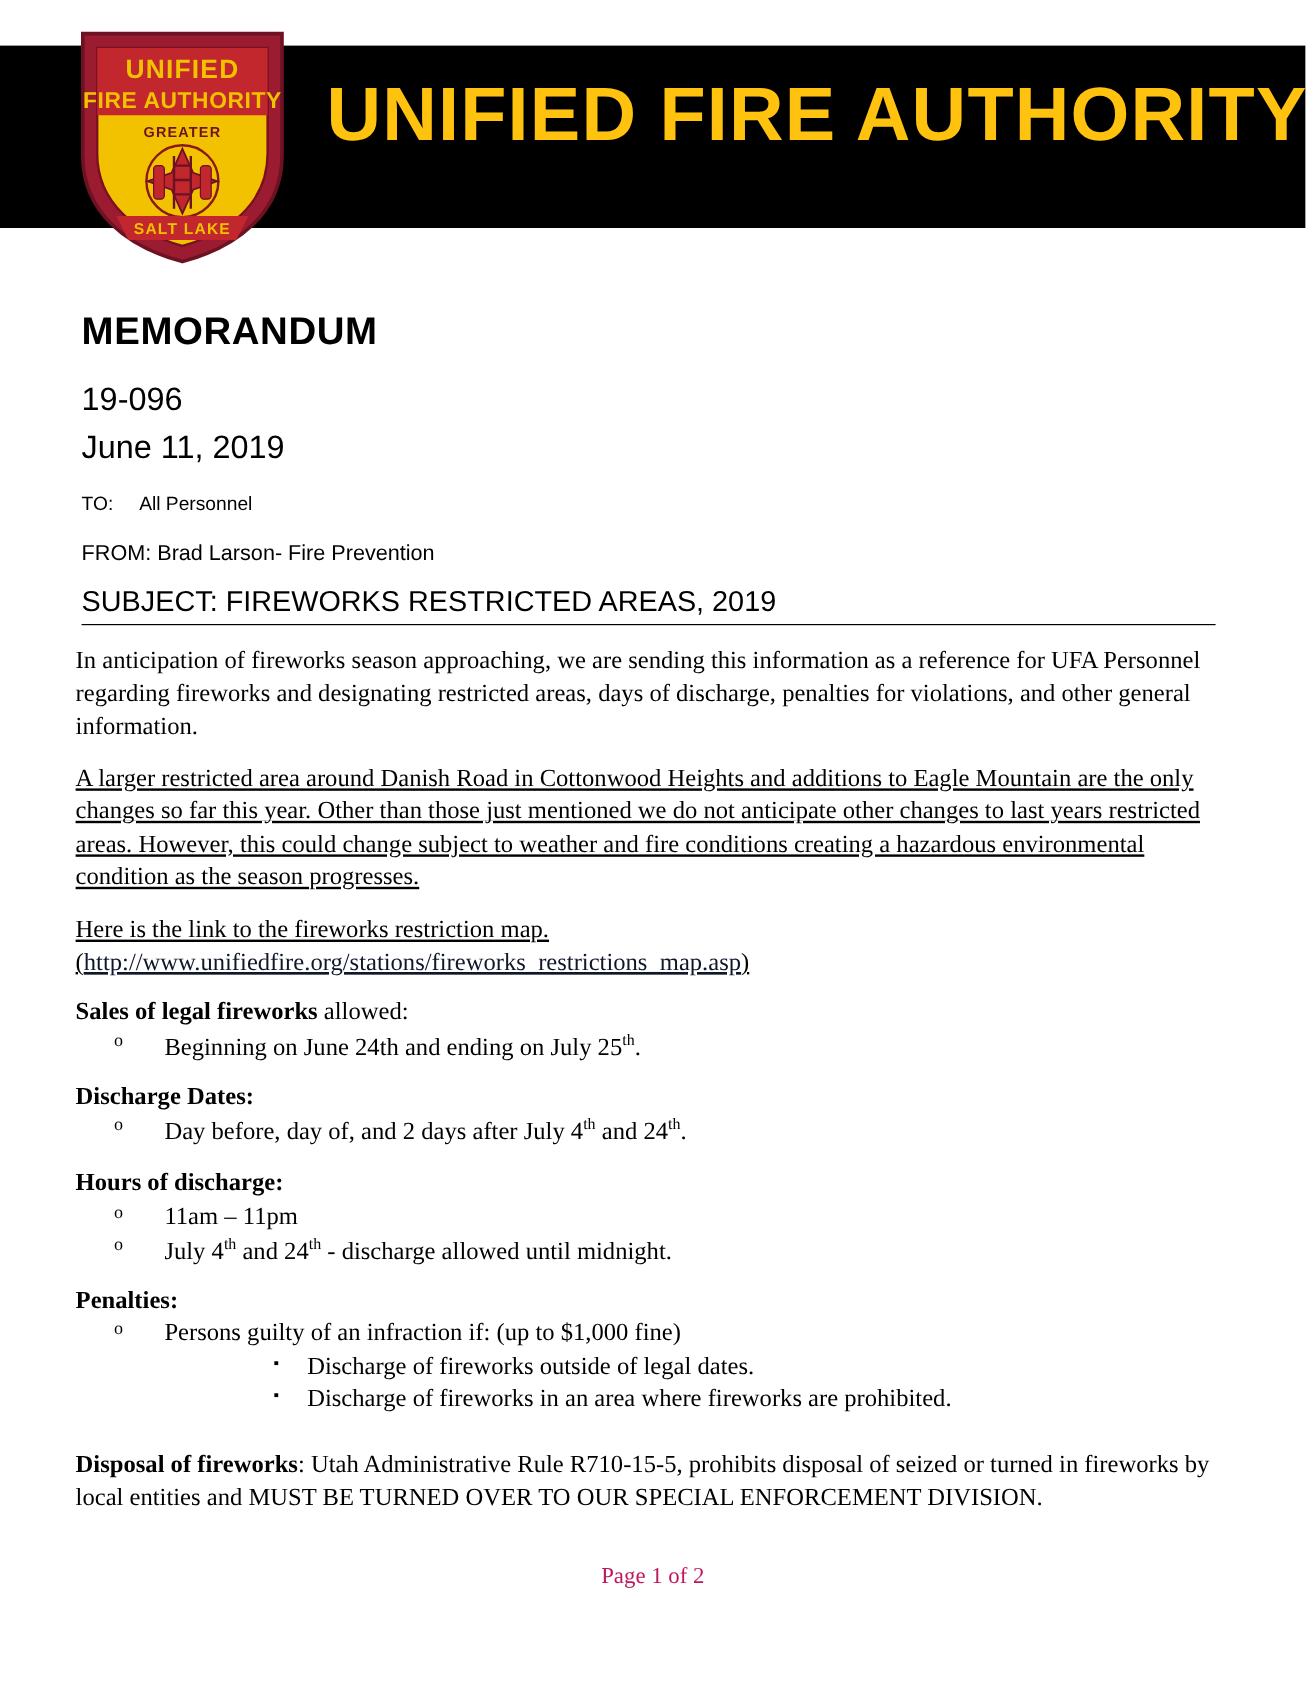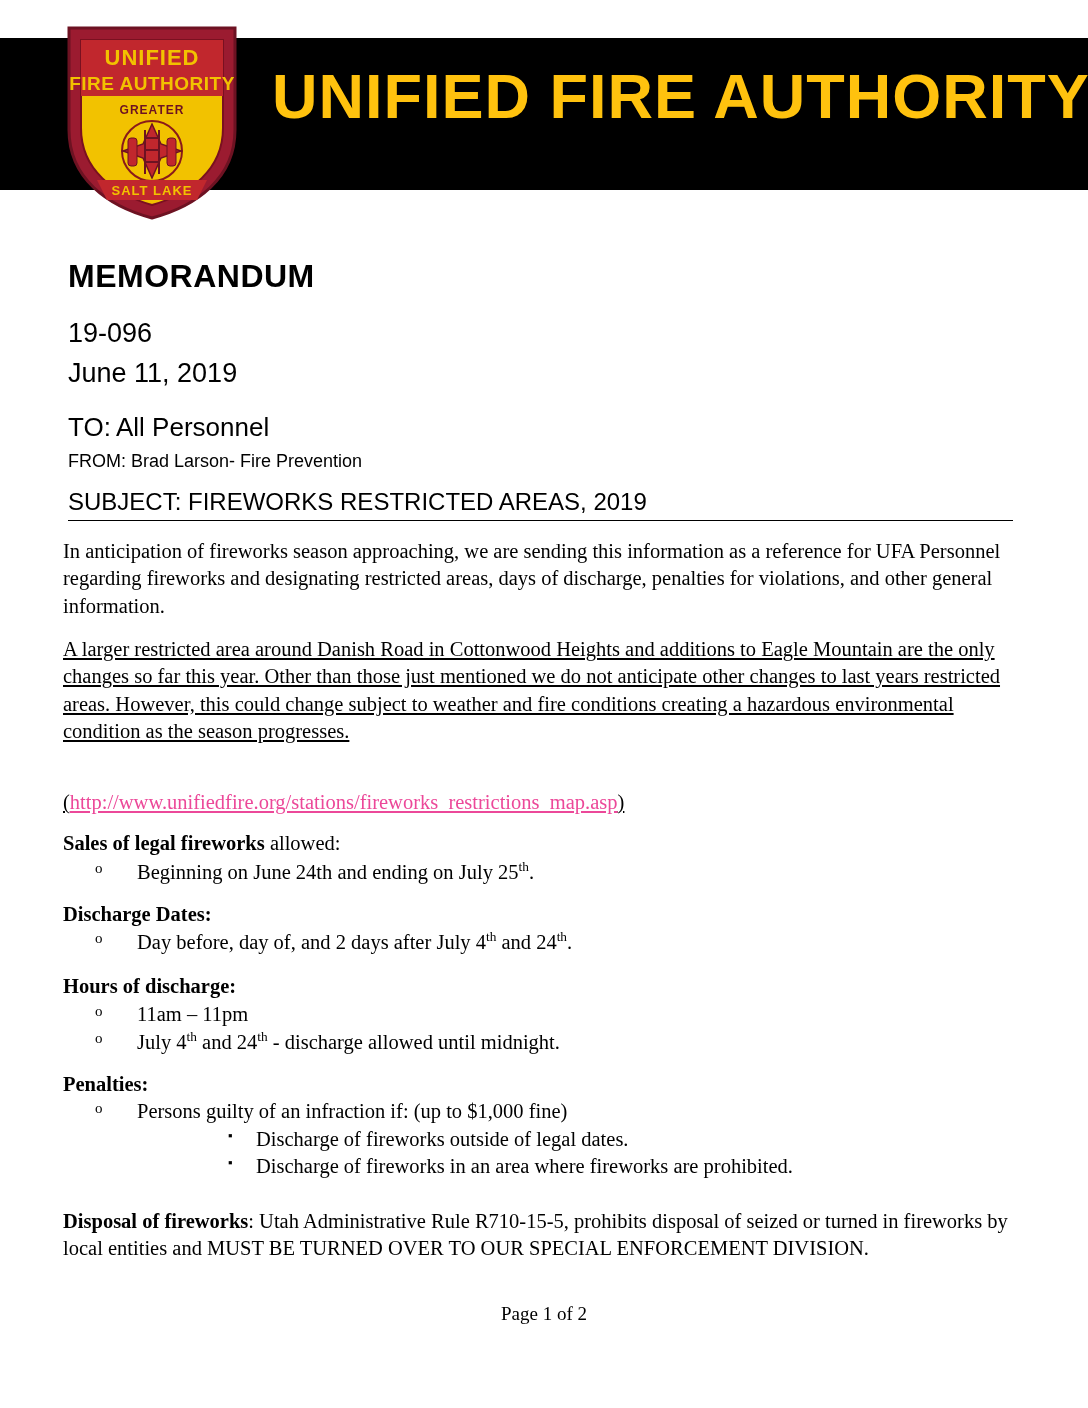--- a/index.html
+++ b/index.html
@@ -72,21 +72,21 @@
     left: 68px;
     top: 358px;
     font-family: "Liberation Sans", sans-serif;
     font-size: 27px;
   }
   .memo-to {
     position: absolute;
     left: 68px;
     top: 412px;
     font-family: "Liberation Sans", sans-serif;
-    font-size: 26px;
+    font-size: 16px;
   }
   .memo-to .lbl { display: inline-block; width: 48px; }
   .memo-from {
     position: absolute;
     left: 68px;
     top: 451px;
     font-family: "Liberation Sans", sans-serif;
     font-size: 18px;
   }
   .memo-subject {
@@ -104,21 +104,21 @@
     position: absolute;
     left: 63px;
     width: 955px;
     font-size: 20.5px;
     line-height: 1.33;
     text-align: left;
   }
   .p1 { top: 538px; }
   .p2 { top: 636px; text-decoration: underline; }
   .p3 { top: 762px; text-decoration: underline; }
-  .p3 a { color: #ec4899; text-decoration: underline; }
+  .p3 a { color: #0f172a; text-decoration: underline; }
 
   .sec-head {
     position: absolute;
     left: 63px;
     font-weight: bold;
     font-size: 20.5px;
   }
   .sec-head .norm { font-weight: normal; }
 
   .bullet-o {
@@ -176,21 +176,21 @@
   }
   .p-disposal b { font-weight: bold; }
 
   .footer {
     position: absolute;
     left: 0;
     top: 1303px;
     width: 1088px;
     text-align: center;
     font-size: 19px;
-    color: #000000;
+    color: #be185d;
   }
 </style>
 </head>
 <body>
 
 <div class="header-band"></div>
 <div class="header-title">UNIFIED FIRE AUTHORITY</div>
 
 <div class="logo">
   <svg width="190" height="205" viewBox="0 0 190 205" xmlns="http://www.w3.org/2000/svg">
@@ -233,21 +233,21 @@
 </div>
 <div class="memo-subject">
   <span>SUBJECT:</span>
   <span>FIREWORKS RESTRICTED AREAS, 2019</span>
 </div>
 
 <div class="para p1">In anticipation of fireworks season approaching, we are sending this information as a reference for UFA Personnel regarding fireworks and designating restricted areas, days of discharge, penalties for violations, and other general information.</div>
 <div class="para p2">A larger restricted area around Danish Road in Cottonwood Heights and additions to Eagle Mountain are the only changes so far this year.  Other than those just mentioned we do not anticipate other changes to last years restricted areas.  However, this could change subject to weather and fire conditions creating a hazardous environmental condition as the season progresses.</div>
 
 <div class="para p3">
-  <br>
+  <span>Here is the link to the fireworks restriction map.</span><br>
   <span>(</span><a href="#">http://www.unifiedfire.org/stations/fireworks_restrictions_map.asp</a><span>)</span>
 </div>
 
 <div class="sec-head s-sales">
   <span>Sales of legal fireworks</span><span class="norm"> allowed:</span>
 </div>
 <div class="bullet-o b-sales">
   <span class="mark">o</span>
   <span class="txt"><span>Beginning on June 24th and ending on July 25</span><sup>th</sup><span>.</span></span>
 </div>

